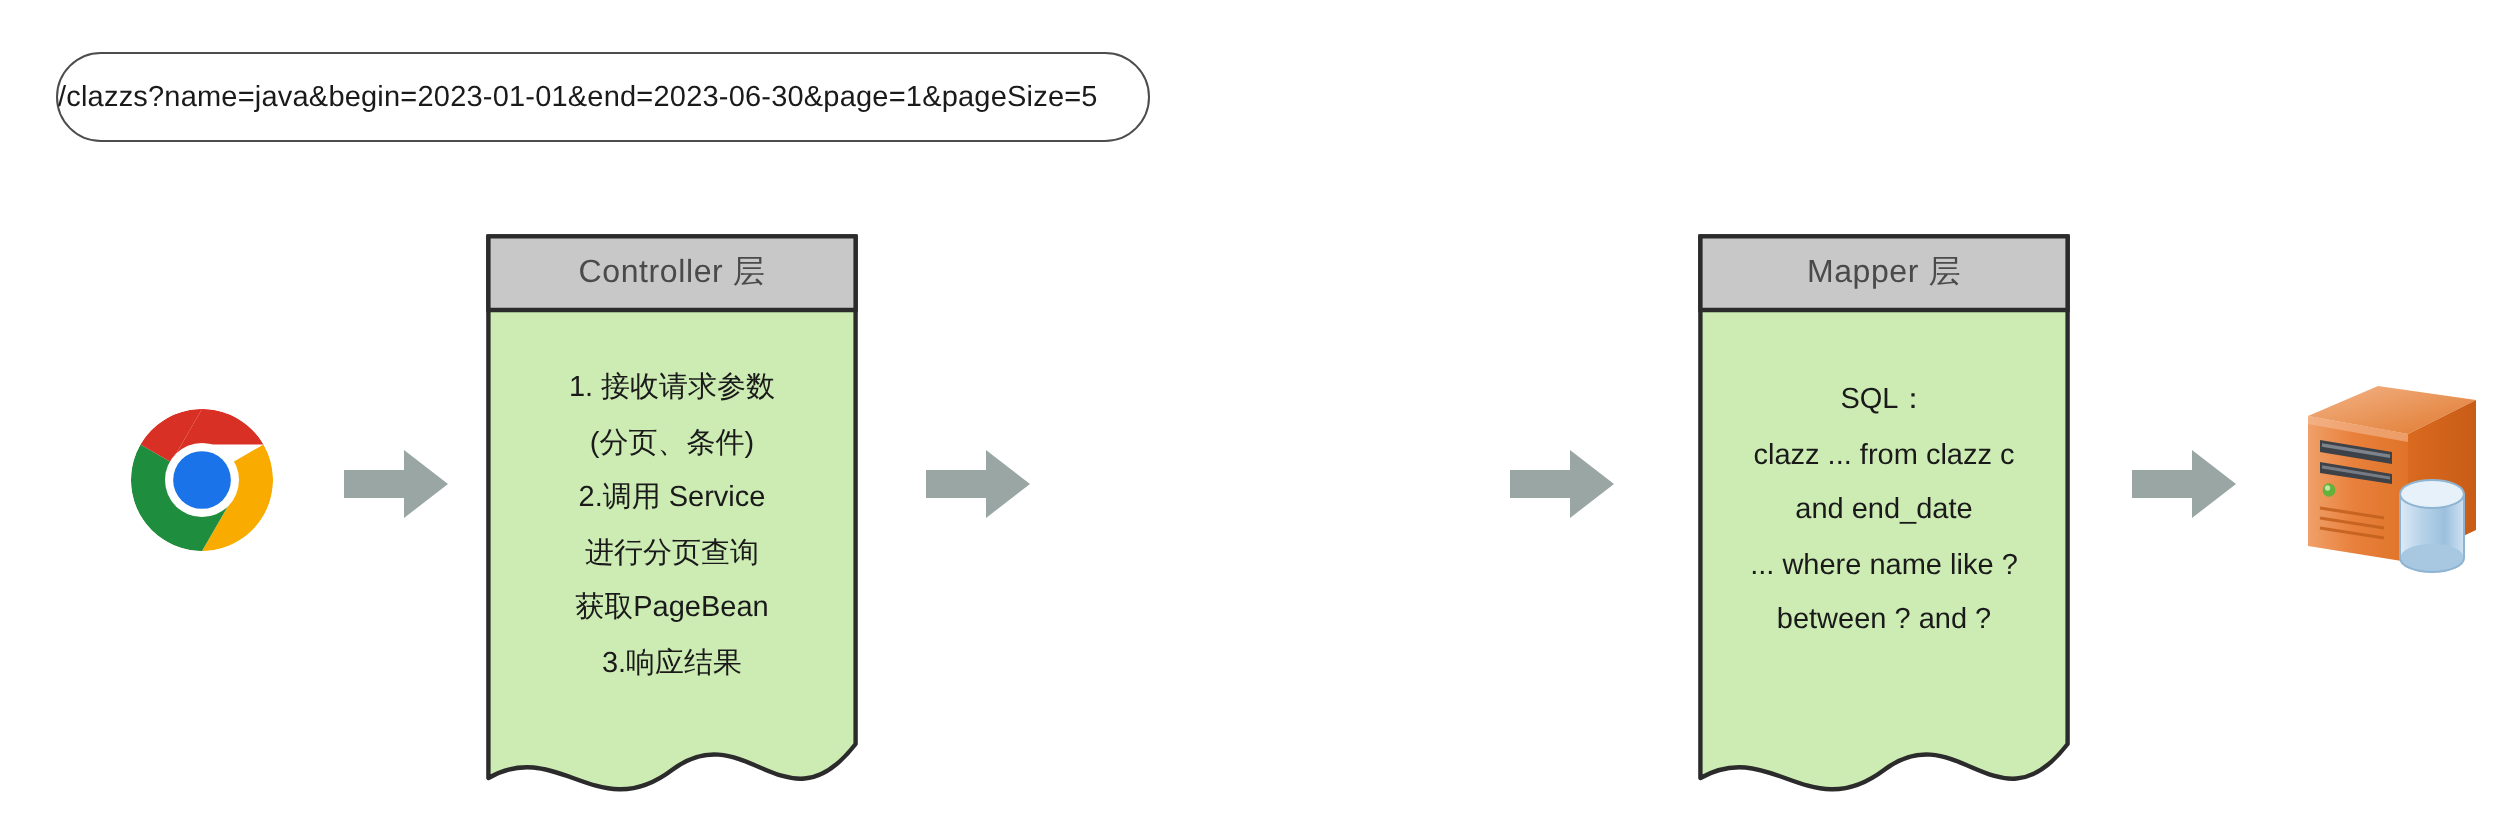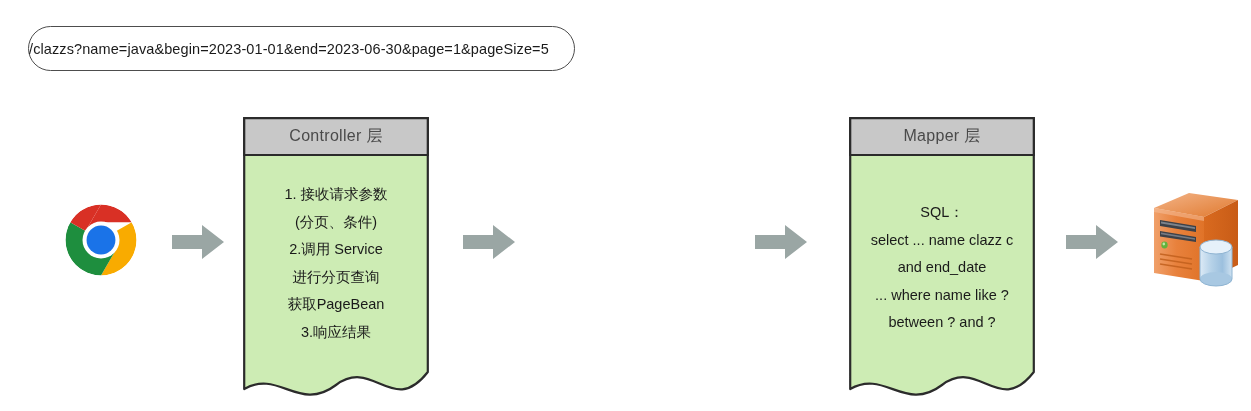--- a/index.html
+++ b/index.html
@@ -118,21 +118,21 @@
     height: 232px;
     display: flex;
     flex-direction: column;
     align-items: center;
     justify-content: center;
     box-sizing: border-box;
     pointer-events: none;
   }
   .layer-body.align-upper { justify-content: flex-start; padding-top: 26px; }
   .layer-body.align-mid   { justify-content: flex-start; padding-top: 46px; }
-  .layer-body.align-mid2  { justify-content: flex-start; padding-top: 44px; }
+  .layer-body.align-mid2  { justify-content: flex-start; padding-top: 32px; }
 
   .body-line {
     font-size: 14.5px;
     color: #1a1a1a;
     line-height: 27.5px;
     text-align: center;
     white-space: nowrap;
   }
 </style>
 </head>
@@ -204,21 +204,21 @@
   </div>
 
   <div class="layer-doc" id="layer-mapper">
     <svg viewBox="0 0 186 283" xmlns="http://www.w3.org/2000/svg" aria-hidden="true">
       <path d="M1.2 1.2 H184.8 V255 C150 300 130 240 93 268 C56 296 36 252 1.2 272 Z" fill="#cdecb4" stroke="#2b2b2b" stroke-width="2.2" stroke-linejoin="round"></path>
       <path d="M1.2 1.2 H184.8 V38 H1.2 Z" fill="#c8c8c8" stroke="#2b2b2b" stroke-width="2.2"></path>
     </svg>
     <div class="layer-header">Mapper 层</div>
     <div class="layer-body align-mid2">
       <div class="body-line">SQL：</div>
-      <div class="body-line">select ... name clazz c</div>
+      <div class="body-line">clazz ... from clazz c</div>
       <div class="body-line">and end_date</div>
       <div class="body-line">... where name like ?</div>
       <div class="body-line">between ? and ?</div>
     </div>
   </div>
 
   <div class="arrow" id="arrow-4">
     <svg viewBox="0 0 52 36" xmlns="http://www.w3.org/2000/svg" aria-hidden="true">
       <path d="M0 11 L30 11 L30 1 L52 18 L30 35 L30 25 L0 25 Z" fill="#9aa6a4"></path>
     </svg>

